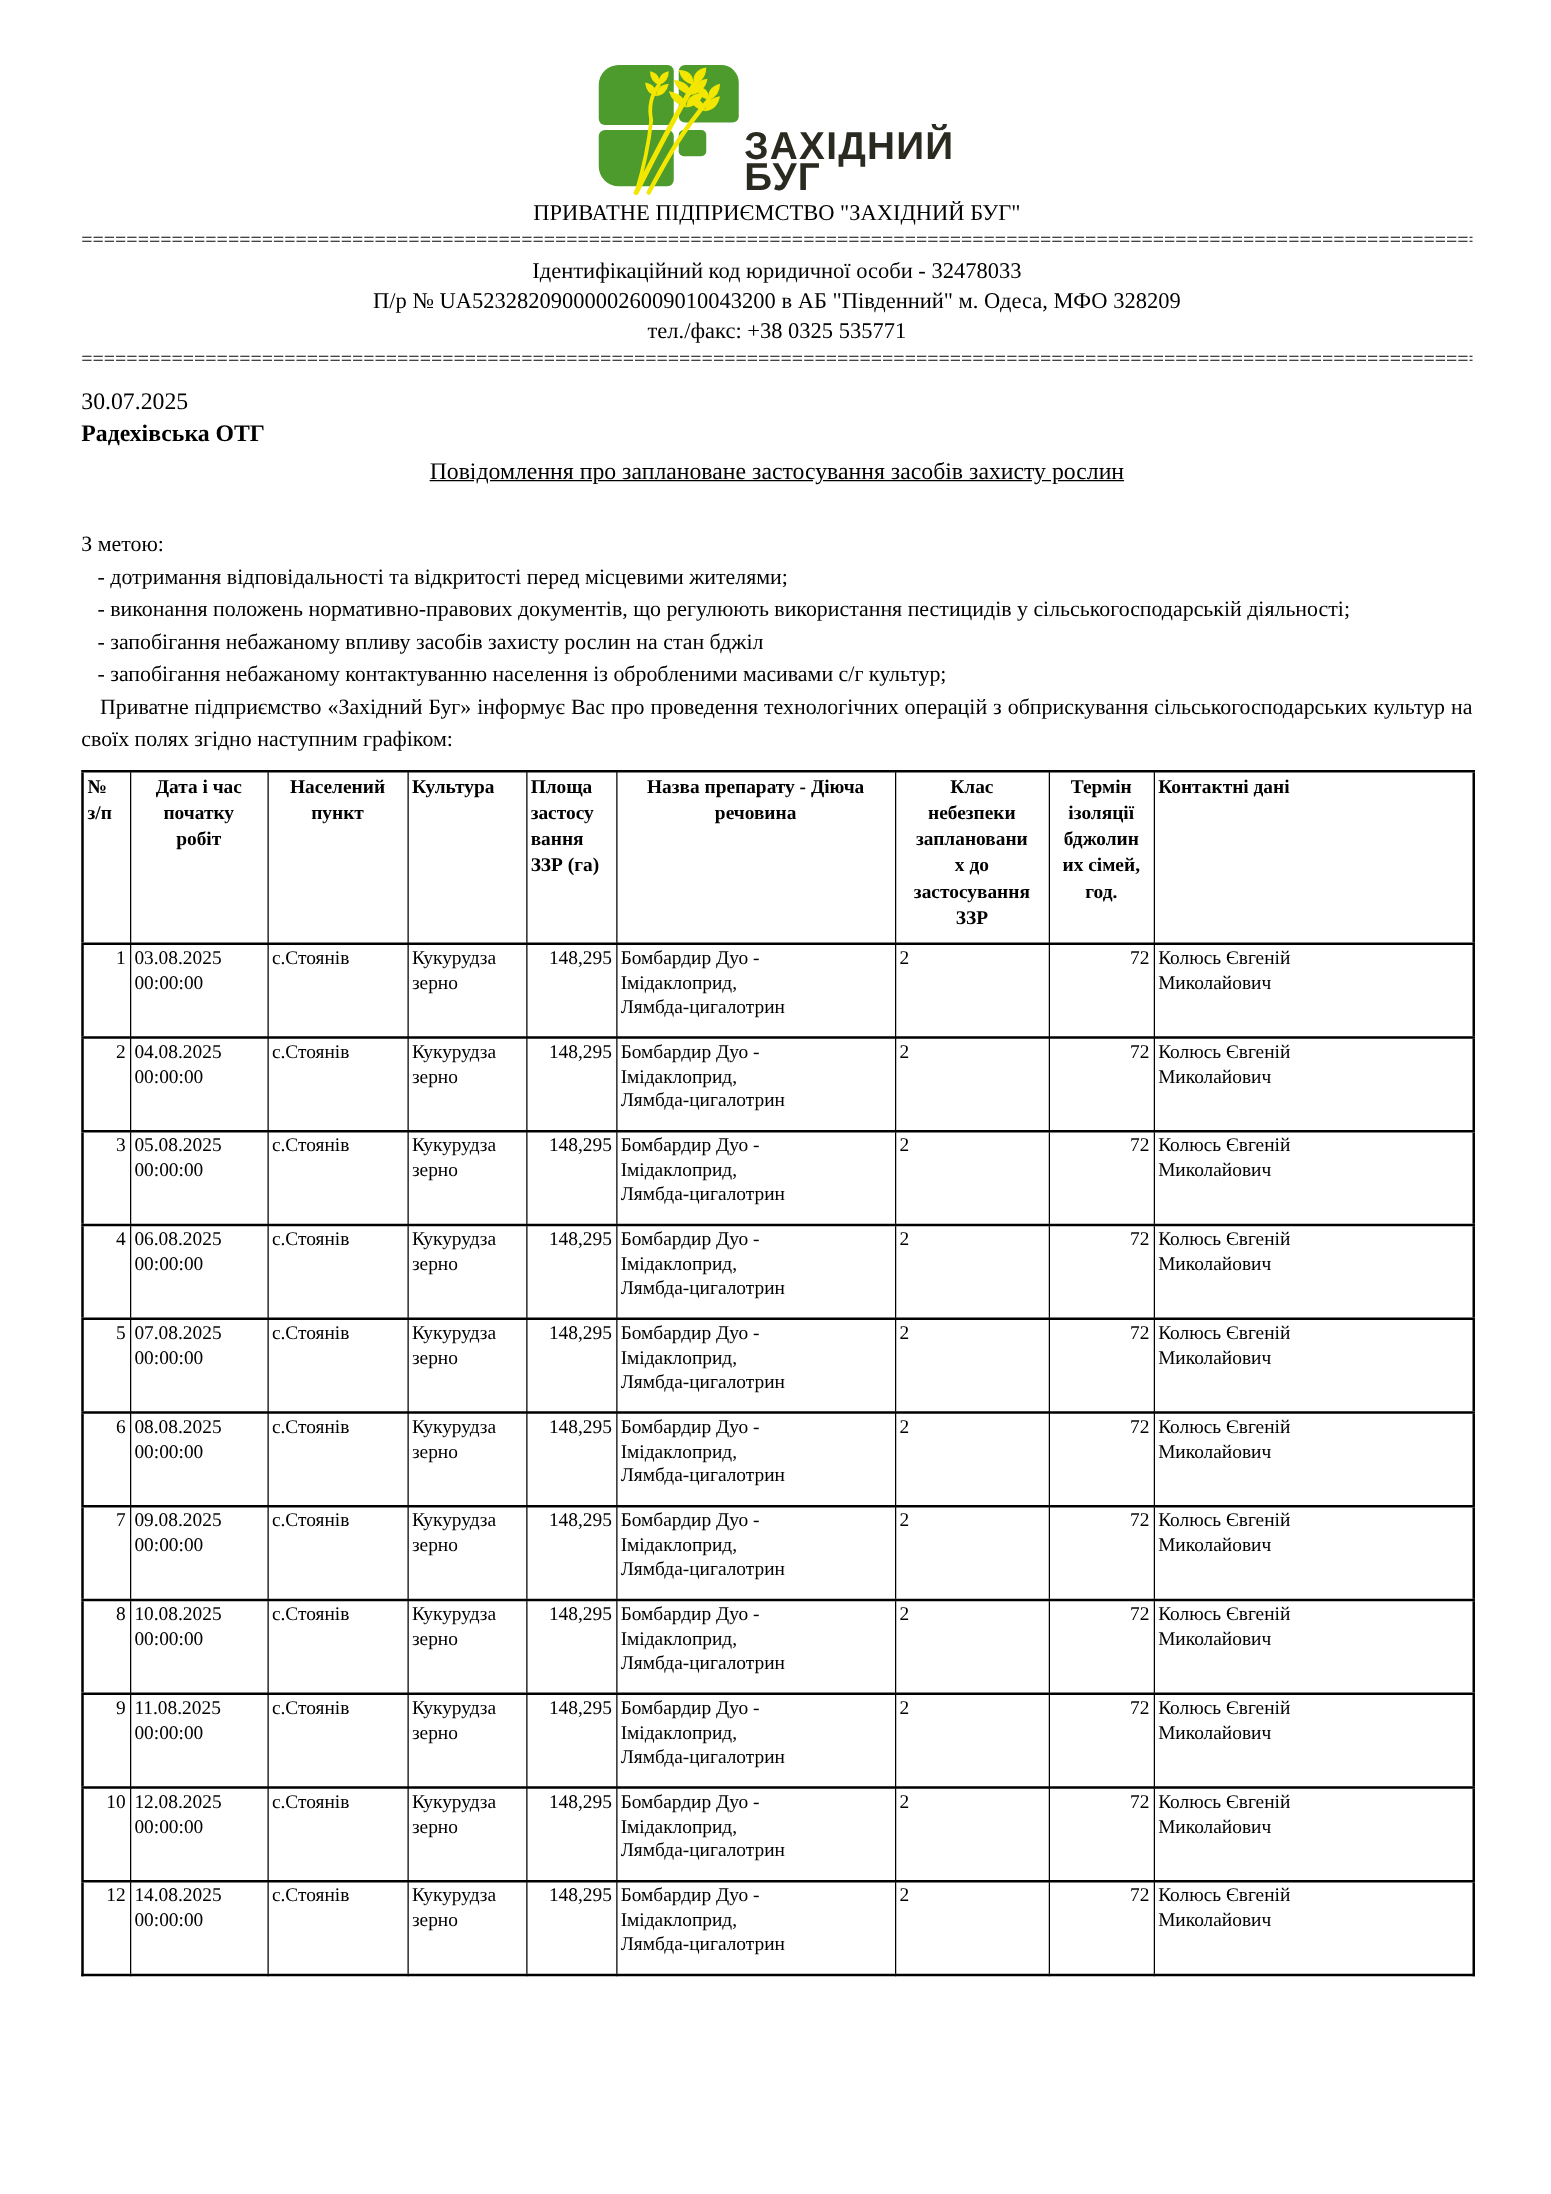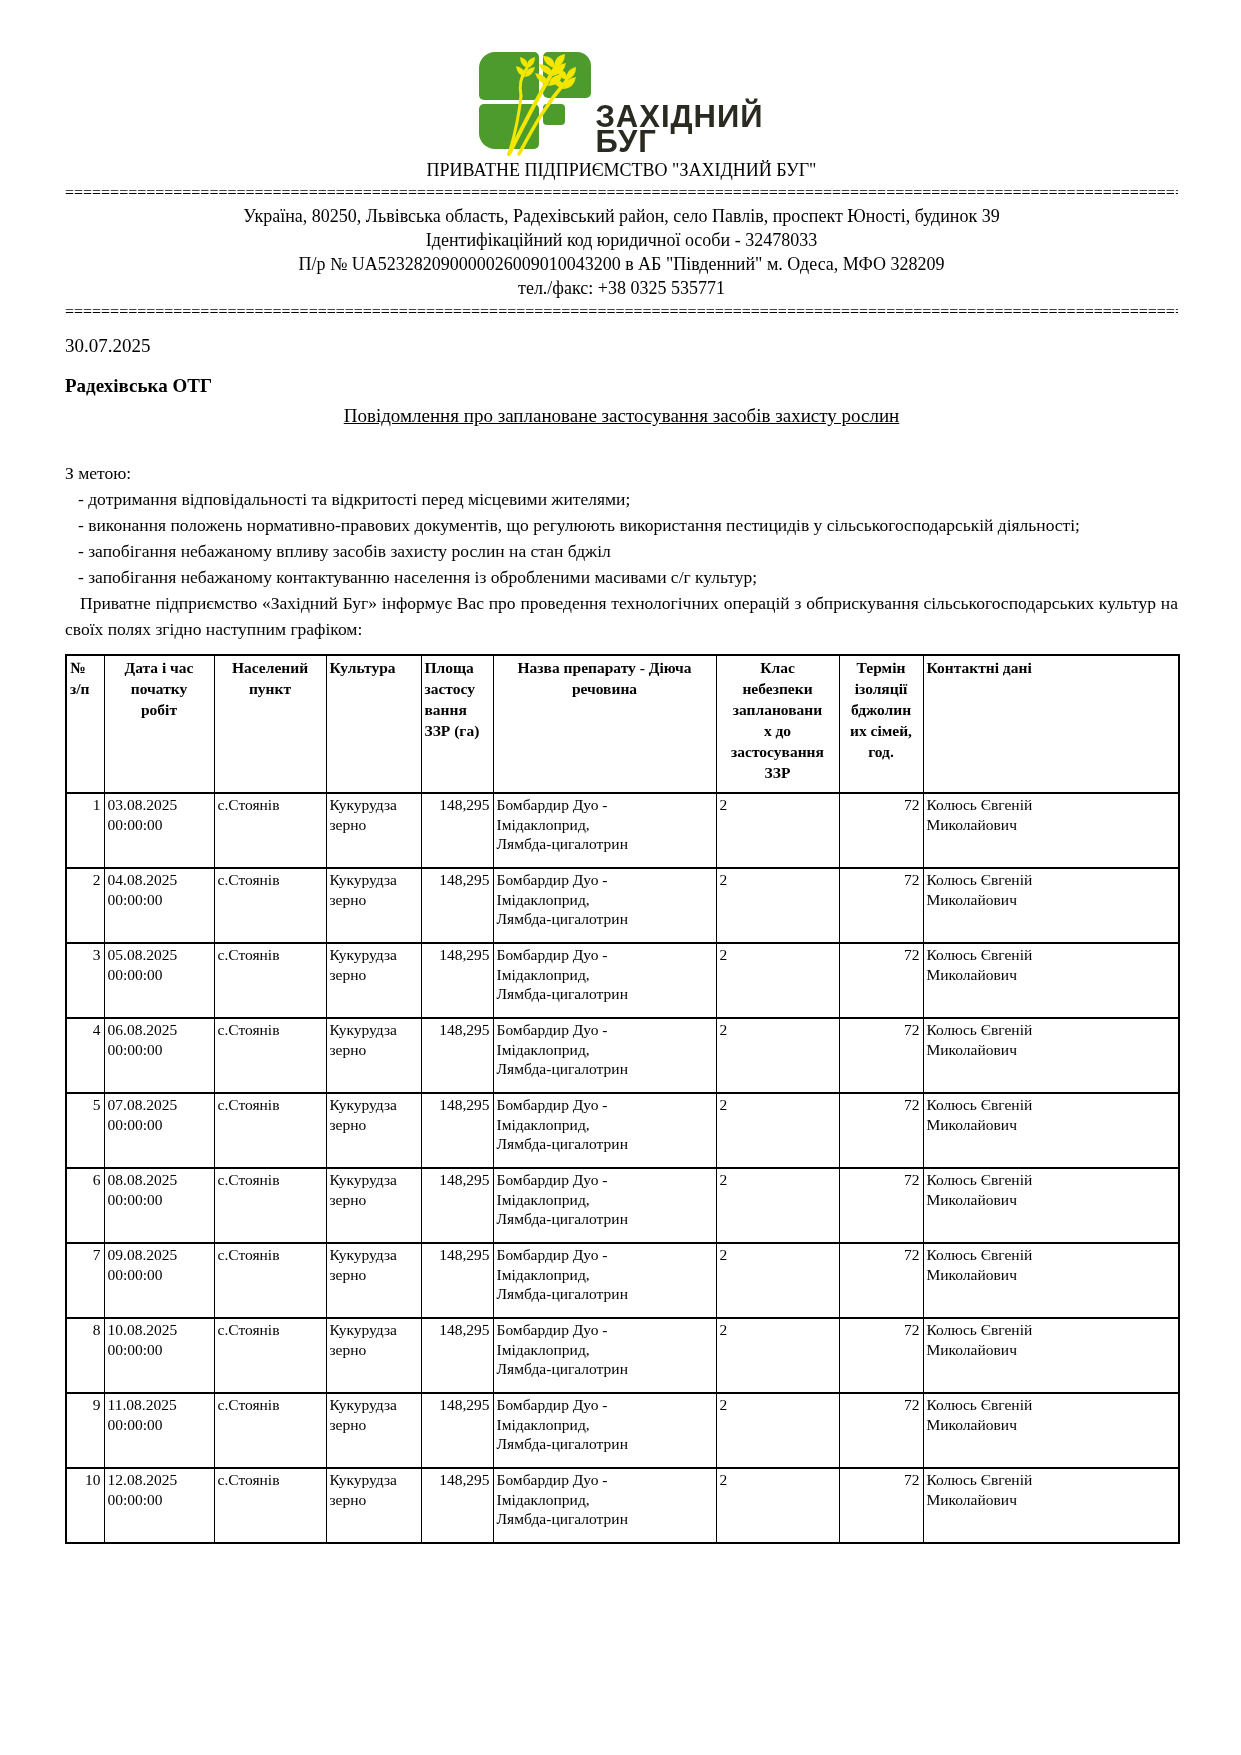--- a/index.html
+++ b/index.html
@@ -25,21 +25,21 @@
     font-weight:bold; color:#2a2a20; font-size:31px; line-height:25px; letter-spacing:1px; }
 
   
   .company { text-align:center; font-size:18px; margin-top:6px; }
   .eqsep { font-size:16px; line-height:13px; height:13px; overflow:hidden;
     white-space:nowrap; letter-spacing:0; margin:5px 0 4px 0; }
   .addr { text-align:center; font-size:18px; line-height:24px; margin-top:5px; }
 
   
   .doc-date { font-weight:normal; font-size:19px; margin-top:17px; }
-  .doc-recipient { font-weight:bold; font-size:19px; margin-top:18px; }
+  .doc-recipient { font-weight:bold; font-size:19px; margin-top:4px; }
   .doc-title { text-align:center; font-size:19px; margin-top:8px; }
   .doc-title span { text-decoration:underline;text-align:right; }
 
   
   .body-text { margin-top:33px; font-size:17.5px; line-height:26px; text-align:justify; }
   .body-text p.goal { text-indent:13px; }
   .body-text p.closing { text-indent:15px; }
 
   
   table.sched { border-collapse:collapse; table-layout:fixed; width:1113px;
@@ -103,21 +103,20 @@
         <div>БУГ</div>
       </div>
     </div>
   </div>
 
   <div class="company">ПРИВАТНЕ ПІДПРИЄМСТВО "ЗАХІДНИЙ БУГ"</div>
 
   <div class="eqsep">========================================================================================================================================================</div>
 
   <div class="addr">
-    <div>Україна, 80250, Львівська область, Радехівський район, село Павлів, проспект Юності, будинок 39</div>
     <div>Ідентифікаційний код юридичної особи - 32478033</div>
     <div>П/р № UA523282090000026009010043200 в АБ "Південний" м. Одеса, МФО 328209</div>
     <div>тел./факс: +38 0325 535771</div>
   </div>
 
   <div class="eqsep">========================================================================================================================================================</div>
 
   <div class="doc-date">30.07.2025</div>
   <div class="doc-recipient">Радехівська ОТГ</div>
   <div class="doc-title">
@@ -329,16 +328,32 @@
 зерно</td>
           <td class="c4">148,295</td>
           <td class="c5">Бомбардир Дуо -
 Імідаклоприд,
 Лямбда-цигалотрин</td>
           <td class="c6">2</td>
           <td class="c7">72</td>
           <td class="c8">Колюсь Євгеній
 Миколайович</td>
         </tr>
+        <tr>
+          <td class="c0">12</td>
+          <td class="c1">14.08.2025
+00:00:00</td>
+          <td class="c2">с.Стоянів</td>
+          <td class="c3">Кукурудза
+зерно</td>
+          <td class="c4">148,295</td>
+          <td class="c5">Бомбардир Дуо -
+Імідаклоприд,
+Лямбда-цигалотрин</td>
+          <td class="c6">2</td>
+          <td class="c7">72</td>
+          <td class="c8">Колюсь Євгеній
+Миколайович</td>
+        </tr>
       </tbody>
   </table>
 
 </div>
 
 </body></html>

